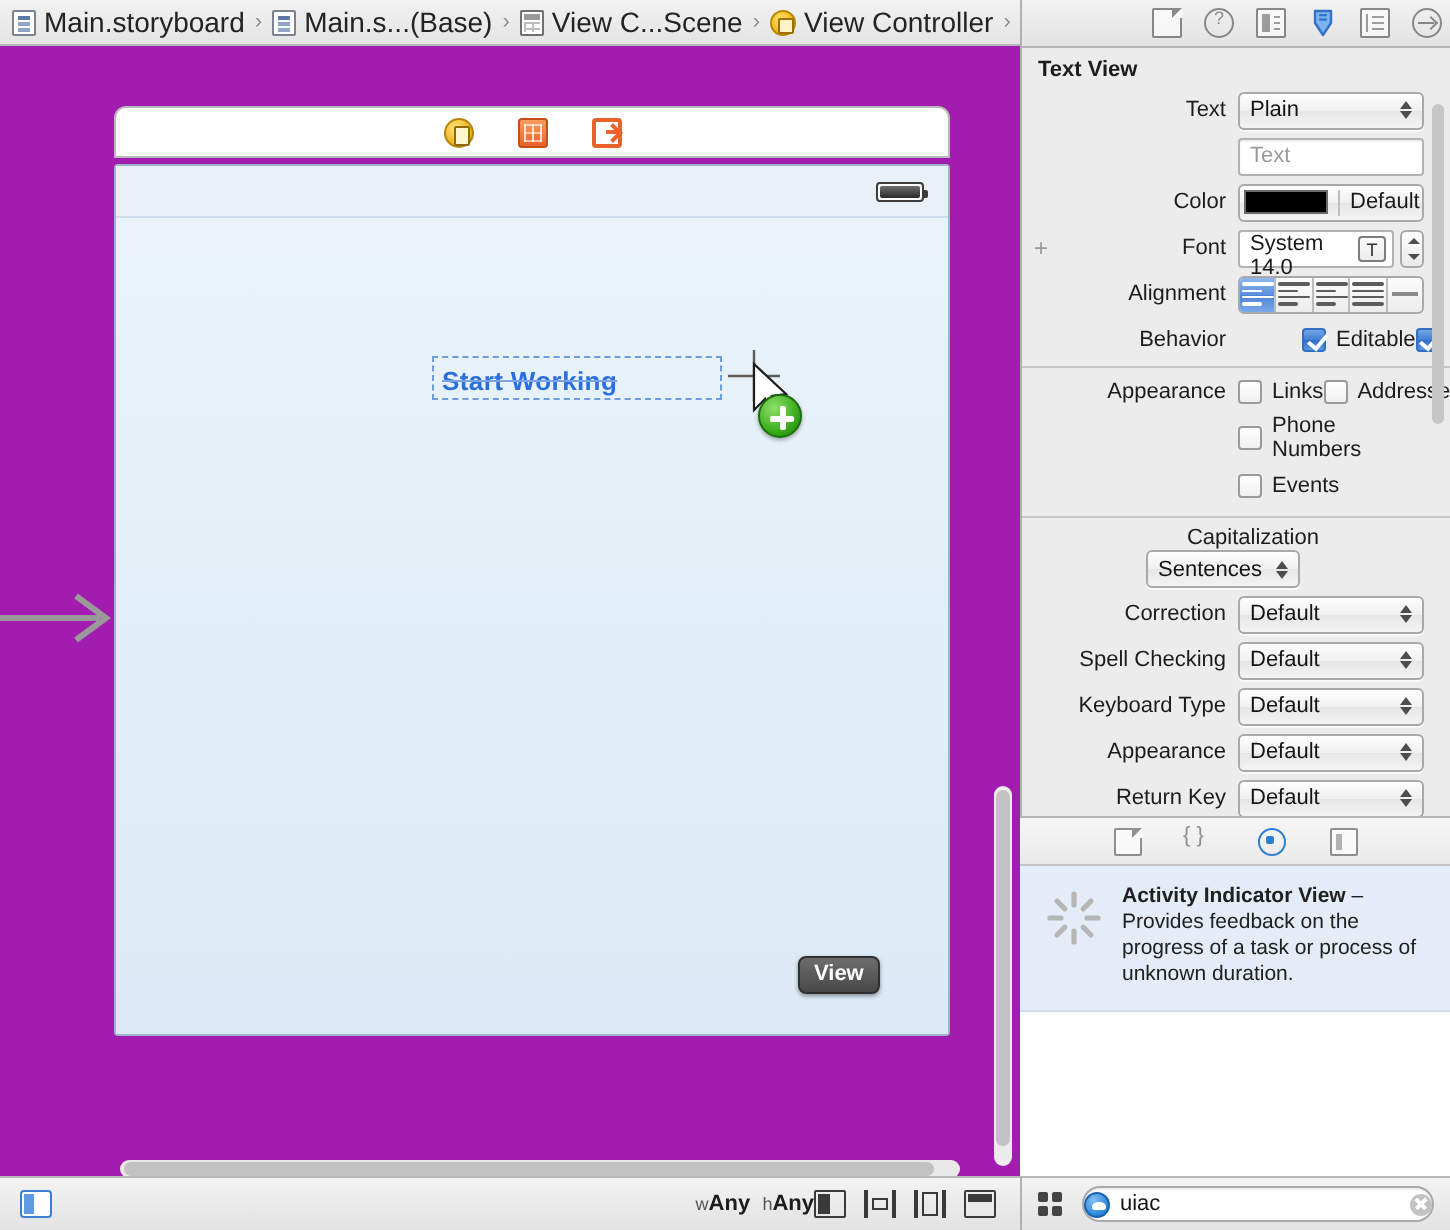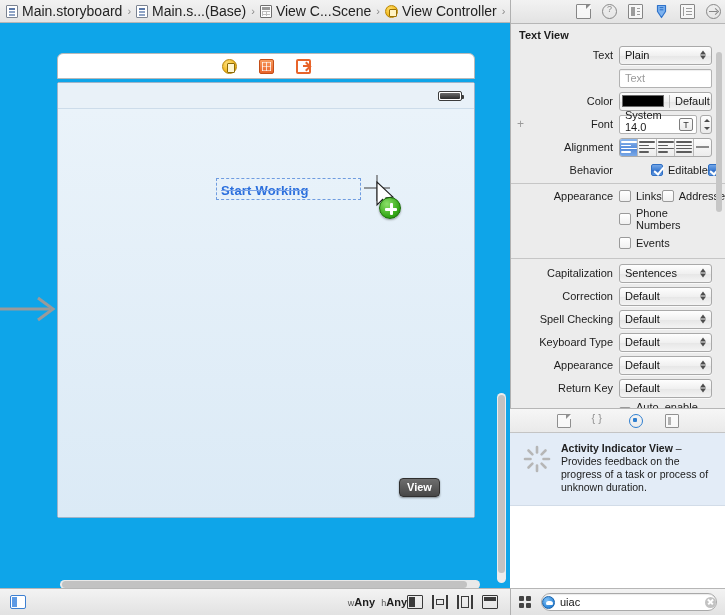--- a/index.html
+++ b/index.html
@@ -72,21 +72,21 @@
     background: #fff; border: 1px solid #9a9a9a; border-radius: 1px;
   }
   .ci-textview::before {
     content:""; position:absolute; left:2px; top:3px; right:2px; height:1px;
     background:#b4b4b4; box-shadow:0 3px 0 #b4b4b4, 0 6px 0 #b4b4b4;
   }
 
   
   #canvas {
     position: absolute; left: 0; top: 23px; width: 510px; height: 565px;
-    background: #0ea5e9;
+    background: #a21caf;
     overflow: hidden;
   }
   
   #entry-arrow {
     position: absolute; left: 0px; top: 272px; width: 60px; height: 28px;
   }
 
   
   #scene {
     position: absolute; left: 57px; top: 30px; width: 418px; height: 465px;
@@ -347,21 +347,21 @@
     border: 1px solid #6a6a6a; flex: none; margin-right: 5px;
   }
   .color-ctrl .divider {
     width:1px; height:13px; background:#bdbdbd; margin-right:5px; flex:none;
   }
 
   
   .font-ctrl {
     position: relative; height: 19px; background: #fff;
     border: 1px solid #b2b2b2; border-radius: 2px;
-    display: flex; align-items: flex-end; padding: 0 22px 0 5px;
+    display: flex; align-items: flex-start; padding: 0 22px 0 5px;
     font-size: 11px;
   }
   .font-T {
     position: absolute; right: 3px; top: 2px; width: 14px; height: 13px;
     border: 1px solid #7d7d7d; border-radius: 2px;
     background: linear-gradient(to bottom,#fdfdfd,#ebebeb);
     font-size: 9px; text-align: center; line-height: 12px; color: #333;
   }
   .stepper {
     width: 12px; height: 19px; margin-left: 3px; flex: none;
@@ -760,21 +760,21 @@
         <div class="row-ctrl">
           <span class="cb-wrap">
             <span class="cb"></span>
             <span class="cb-label">Events</span>
           </span>
         </div>
       </div>
 
       <div class="sep" style="margin-top:6px;"></div>
 
-      <div class="row" style="margin-top:4px;">
+      <div class="row" style="margin-top:4px;flex-direction:column;">
         <div class="row-label">Capitalization</div>
         <div class="row-ctrl">
           <div class="popup">
             <span>Sentences</span>
             <span class="arrows"></span>
           </div>
         </div>
       </div>
 
       <div class="row">

